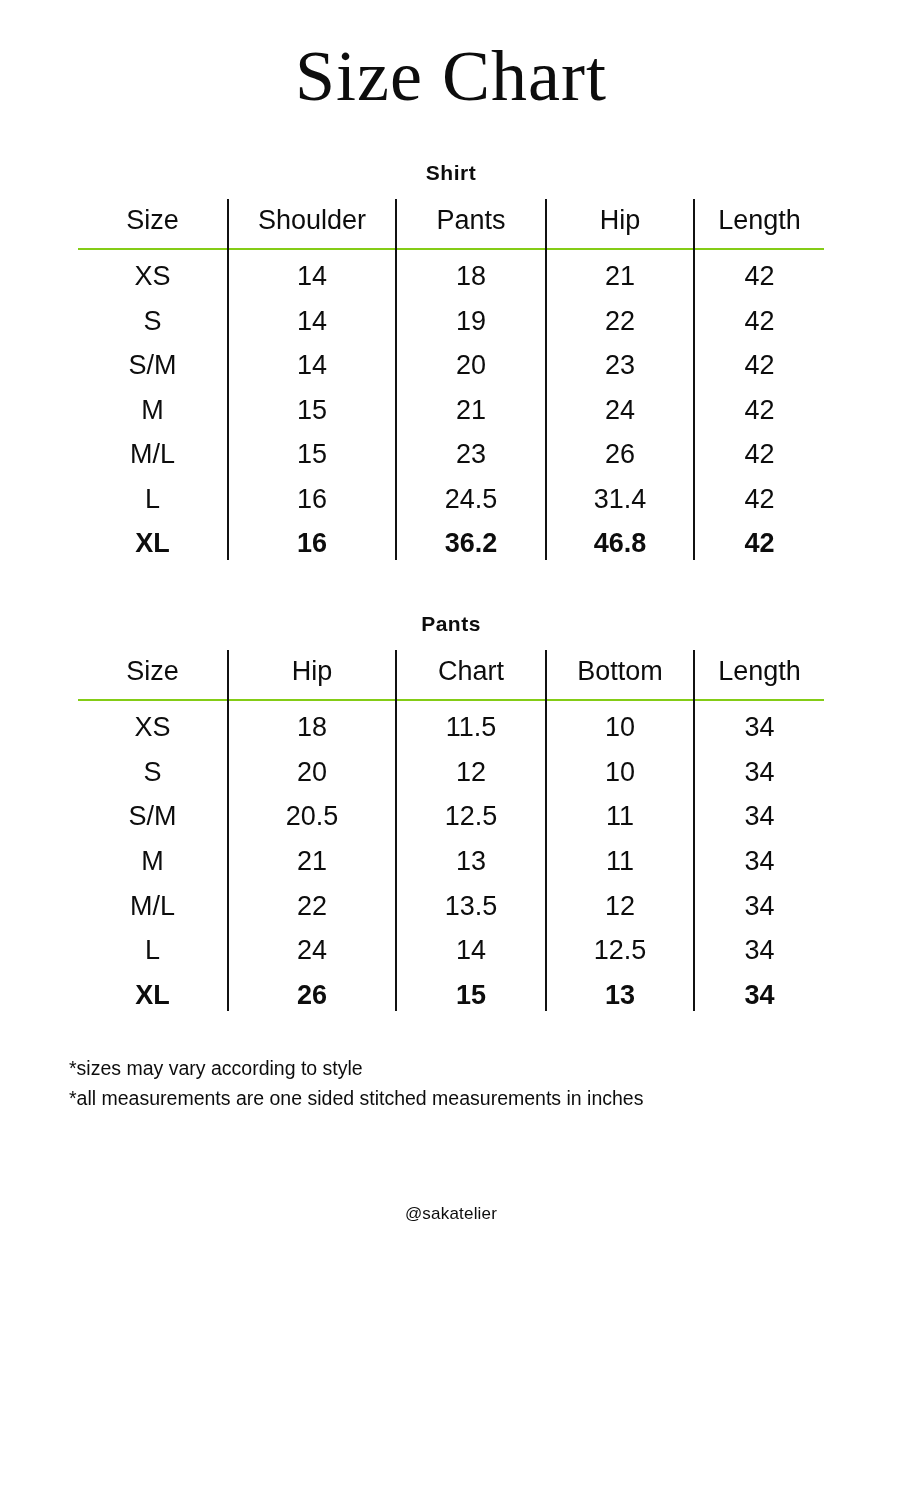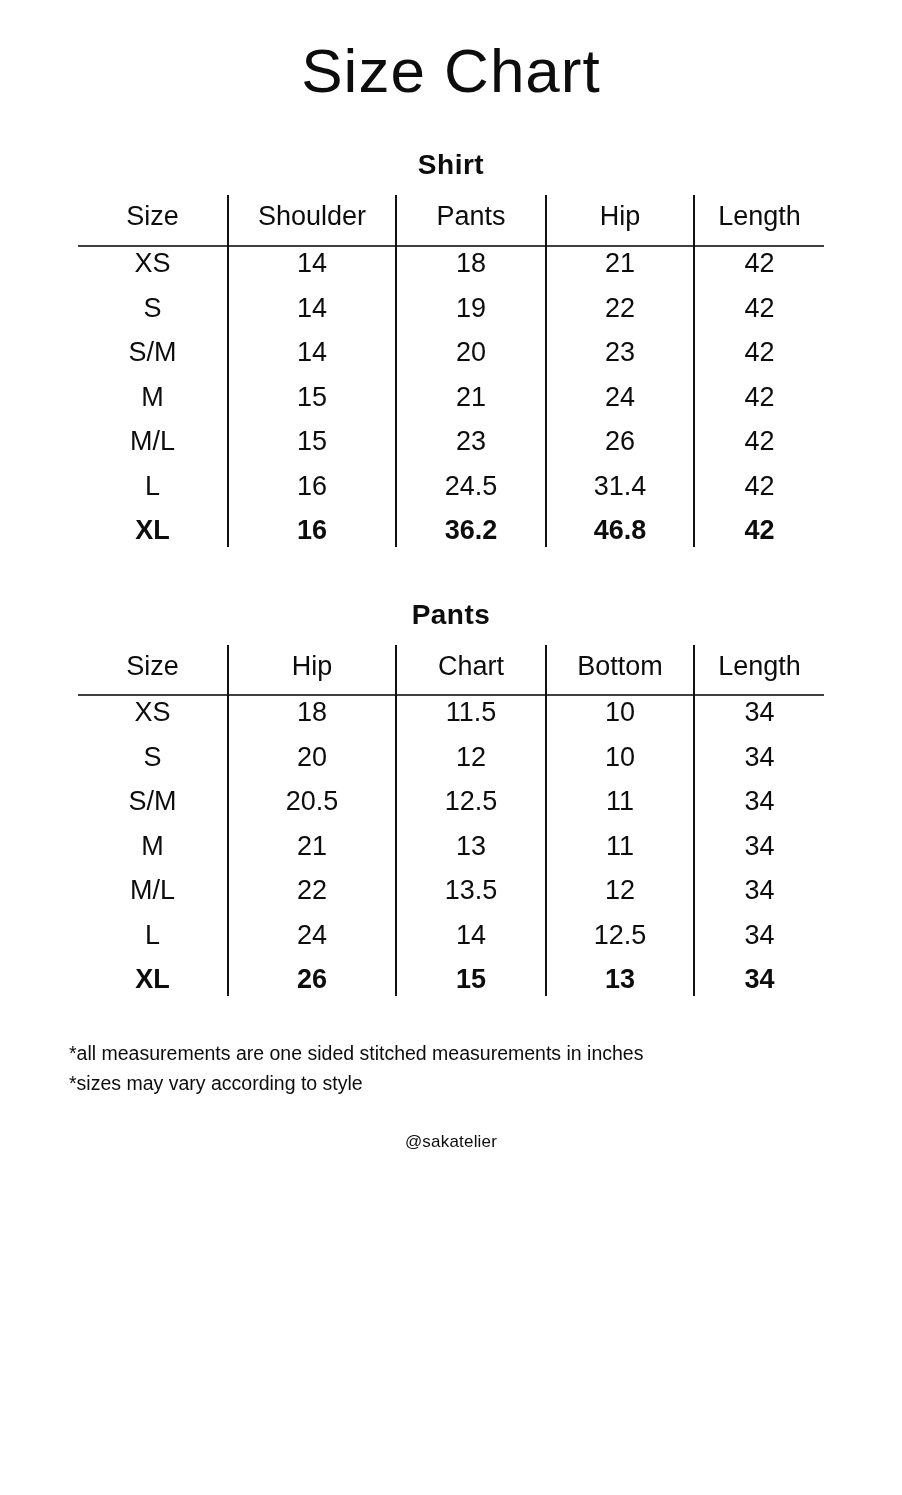--- a/index.html
+++ b/index.html
@@ -17,31 +17,31 @@
   }
   .page {
     width: 902px;
     height: 1495px;
     box-sizing: border-box;
     padding: 0 55px;
     display: flex;
     flex-direction: column;
   }
   .main-title {
-    font-family: Liberation Sans, sans-serif;
-    font-size: 62px;
+    font-family: Liberation Serif, serif;
+    font-size: 72px;
     font-weight: 400;
     letter-spacing: 1px;
     text-align: center;
     margin: 36px 0 0 0;
     line-height: 1.12;
   }
   .section-title {
     text-align: center;
-    font-size: 28px;
+    font-size: 21px;
     font-weight: 700;
     letter-spacing: 0.5px;
     margin: 0;
   }
   .shirt-title { margin-top: 44px; }
   .pants-title { margin-top: 52px; text-align: center; }
 
   table.size-table {
     width: 746px;
     margin: 14px auto 0 auto;
@@ -61,24 +61,24 @@
     font-size: 27px;
     padding-bottom: 14px;
   }
   
   table.size-table th + th,
   table.size-table td + td {
     border-left: 2px solid #111;
   }
   
   table.size-table thead tr {
-    border-bottom: 2px solid #404040;
+    border-bottom: 2px solid #84cc16;
   }
   table.size-table tbody tr:first-child td {
-    padding-top: 3px;
+    padding-top: 13px;
   }
   table.size-table tbody tr:last-child td {
     padding-bottom: 2px;
     font-weight: bold;
   }
   
   .col-0 { width: 150px; }
   .col-1 { width: 168px; }
   .col-2 { width: 150px; }
   .col-3 { width: 148px; }
@@ -86,21 +86,21 @@
 
   .notes {
     margin: 42px 0 0 14px;
     font-size: 19.5px;
     line-height: 1.55;
   }
   .notes div { white-space: nowrap; }
   .handle {
     text-align: center;
     font-size: 17px;
-    margin-top: 34px;
+    margin-top: 90px;
     letter-spacing: 0.2px;
   }
 </style>
 </head>
 <body>
 
 <div class="page">
 
   <h1 class="main-title">Size Chart</h1>
 
@@ -242,19 +242,19 @@
         <td>XL</td>
         <td>26</td>
         <td>15</td>
         <td>13</td>
         <td>34</td>
       </tr>
     </tbody>
   </table>
 
   <div class="notes">
+    <div>*sizes may vary according to style</div>
     <div>*all measurements are one sided stitched measurements in inches</div>
-    <div>*sizes may vary according to style</div>
   </div>
 
   <div class="handle">@sakatelier</div>
 
 </div>
 
 </body></html>

